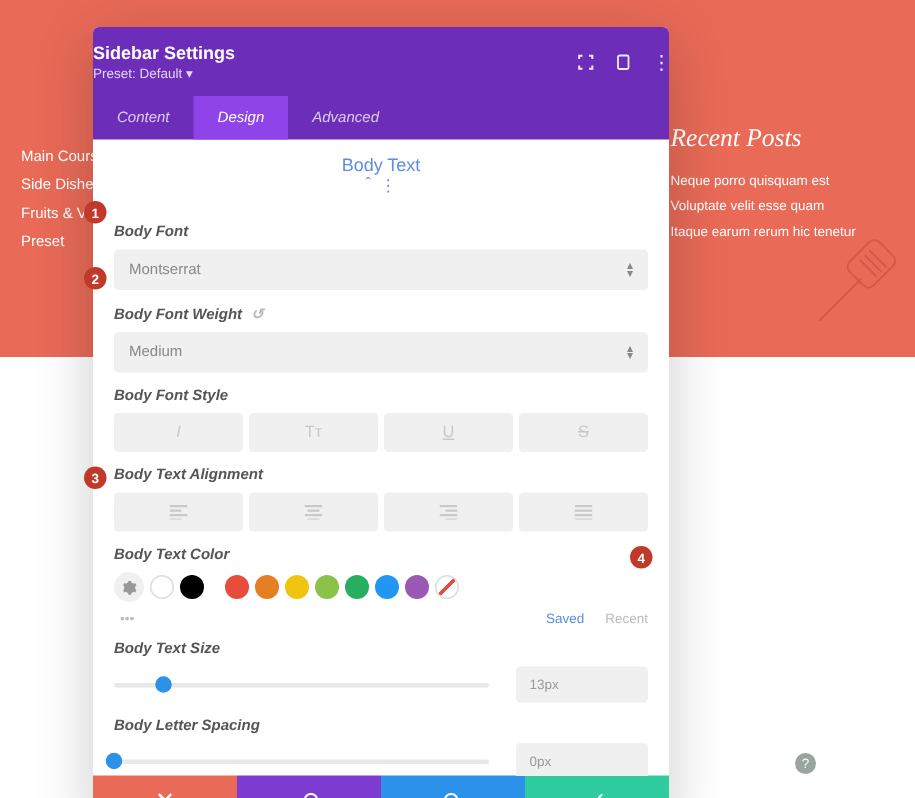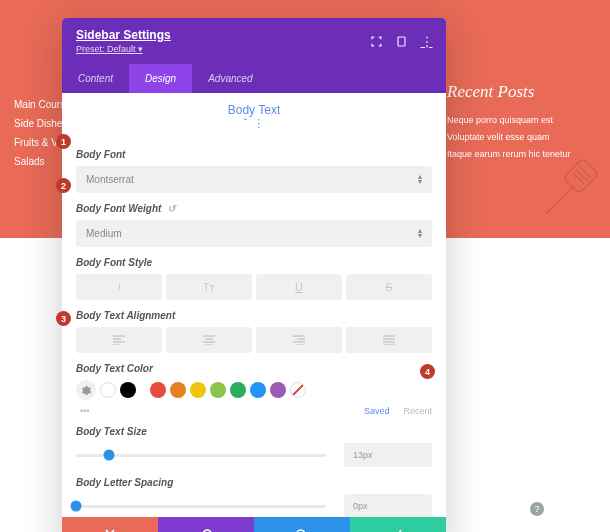--- a/index.html
+++ b/index.html
@@ -5,21 +5,21 @@
   * { box-sizing: border-box; margin: 0; padding: 0; }
   body { font-family: -apple-system, BlinkMacSystemFont, "Segoe UI", Arial, sans-serif; background: #f5f5f5; width: 610px; height: 532px; overflow: hidden; position: relative; }
   .bg-red { position: absolute; top: 0; left: 0; right: 0; height: 238px; background: #e86a57; }
   .bg-white { position: absolute; top: 238px; left: 0; right: 0; bottom: 0; background: #fff; }
   .sidebar-nav { position: absolute; left: 14px; top: 95px; color: #fff; font-size: 10px; line-height: 1.9; }
   .recent { position: absolute; right: 28px; top: 82px; color: #fff; width: 135px; }
   .recent h3 { font-family: Georgia, serif; font-style: italic; font-weight: normal; font-size: 17px; margin-bottom: 10px; }
   .recent div { font-size: 9px; line-height: 1.9; }
   .spatula { position: absolute; right: 0; top: 150px; width: 80px; height: 80px; opacity: 0.5; }
   .modal { position: absolute; left: 62px; top: 18px; width: 384px; background: #fff; border-radius: 4px; box-shadow: 0 10px 40px rgba(0,0,0,0.2); overflow: hidden; }
-  .modal-head { background: #6c2eb9; color: #fff; padding: 10px 14px; display: flex; align-items: center; text-decoration: underline; }
+  .modal-head { background: #6c2eb9; color: #fff; padding: 10px 0; display: flex; align-items: center; }
   .modal-head .title { font-size: 12px; font-weight: 600; }
   .modal-head .preset { font-size: 9px; opacity: 0.8; margin-top: 2px; }
   .modal-head .right { margin-left: auto; display: flex; gap: 14px; align-items: center; }
   .modal-head .hicon { width: 11px; height: 11px; opacity: 0.9; cursor: pointer; display: flex; align-items: center; justify-content: center; }
   .tabs { background: #6c2eb9; display: flex; font-size: 10px; color: #fff; }
   .tab { padding: 9px 16px; cursor: pointer; opacity: 0.75; font-style: italic; }
   .tab.active { background: #8e44e8; opacity: 1; }
   .section { padding: 10px 14px 8px; display: flex; align-items: center; justify-content: space-between; color: #5b8de6; font-size: 12px; border-bottom: 1px solid transparent; flex-direction: column; }
   .section .chev { color: #5b8de6; font-size: 11px; cursor: pointer; display: flex; gap: 6px; }
   .body { padding: 0 14px 4px; max-height: 378px; overflow-y: auto; position: relative; }
@@ -69,21 +69,21 @@
     <line x1="58" y1="25" x2="72" y2="39"></line>
     <line x1="54" y1="29" x2="68" y2="43"></line>
     <line x1="62" y1="21" x2="76" y2="35"></line>
   </g>
 </svg>
 
 <div class="sidebar-nav">
   <div>Main Cours</div>
   <div>Side Dishes</div>
   <div>Fruits &amp; Ve</div>
-  <div>Salads</div>
+  <div>Preset</div>
 </div>
 
 <div class="recent">
   <h3>Recent Posts</h3>
   <div>Neque porro quisquam est</div>
   <div>Voluptate velit esse quam</div>
   <div>Itaque earum rerum hic tenetur</div>
 </div>
 
 <div class="modal">

